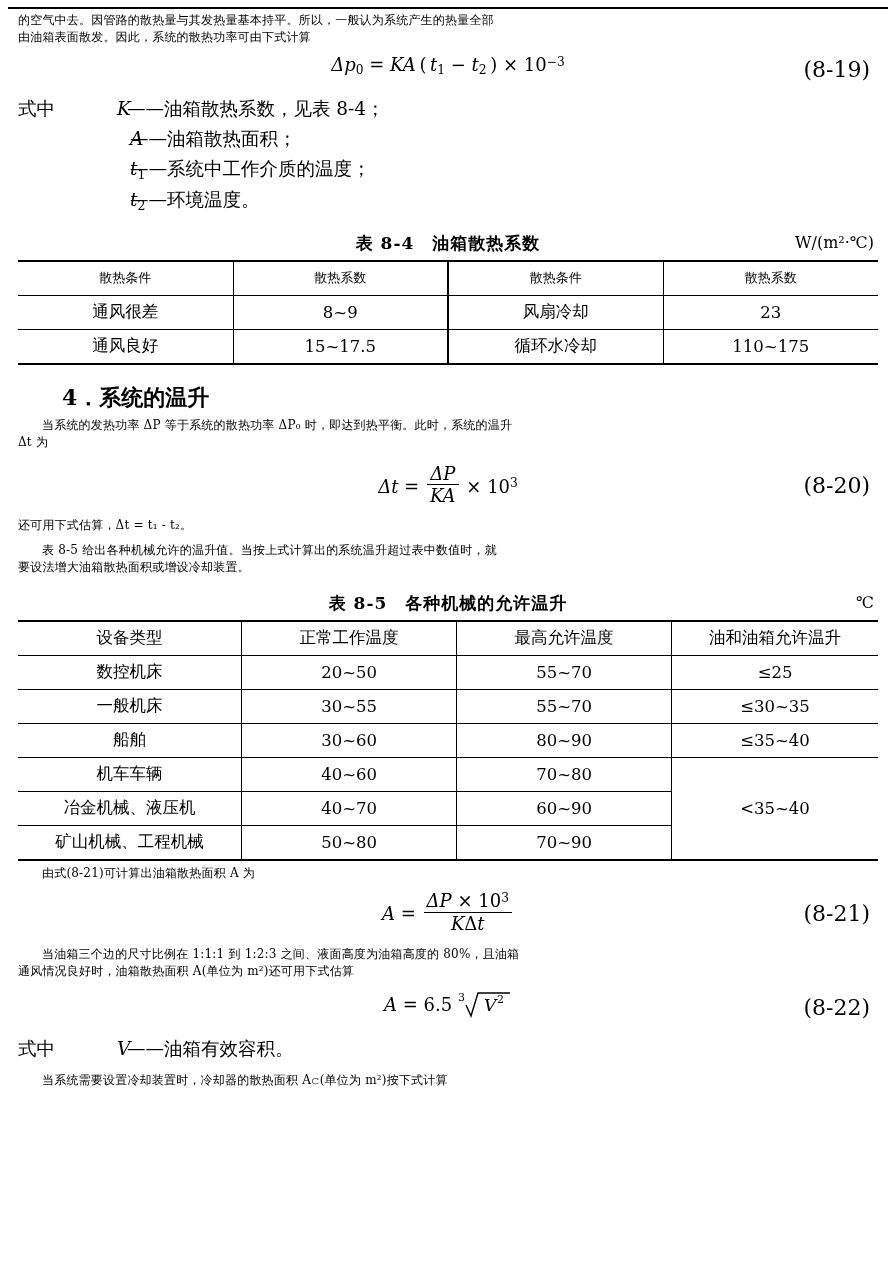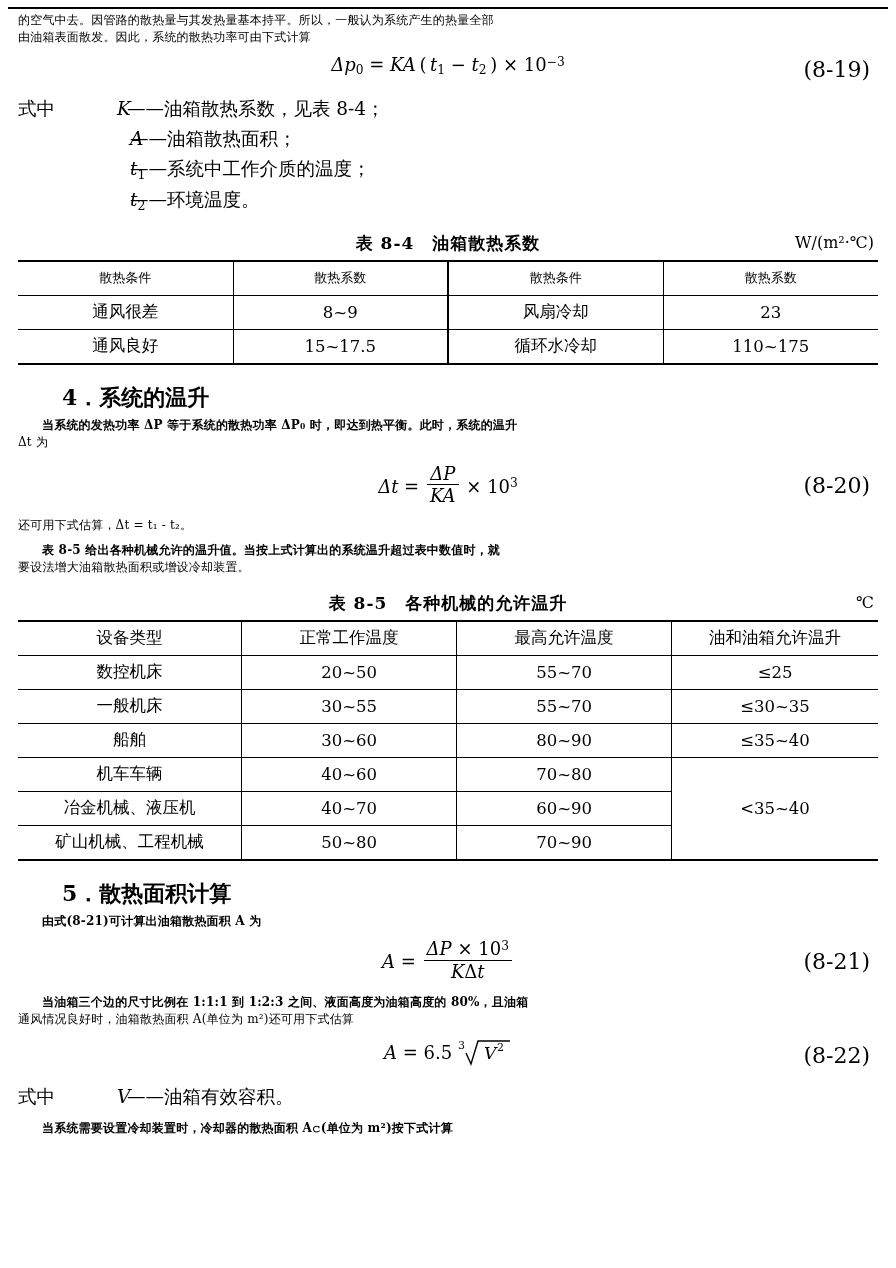--- a/index.html
+++ b/index.html
@@ -37,21 +37,20 @@
     top: 12px;
   }
   p {
     margin: 0;
     font-size: 12px;
     line-height: 1.42;
     letter-spacing: 0.2px;
   }
   .indent2 {
     text-indent: 2em;
-    font-weight: bold;
   }
   .body-line {
     white-space: nowrap;
   }
   
   .formula-row {
     position: relative;
     margin: 8px 0 6px 0;
     height: 34px;
   }
@@ -309,21 +308,20 @@
         </tr>
         <tr>
           <td class="first">矿山机械、工程机械</td>
           <td>50~80</td>
           <td>70~90</td>
         </tr>
       </tbody>
         </table>
     </div>
 
-    <div class="sec-head">5．散热面积计算</div>
     <p class="indent2 body-line para">由式(8-21)可计算出油箱散热面积 A 为</p>
 
     <div class="formula-row" style="height:50px;margin-top:8px;">
       <div class="formula-center">
         <span class="it">A</span> =
         <span class="frac">
           <span class="num"><span class="it">ΔP</span> × 10<sup>3</sup></span>
           <span class="den"><span class="it">K</span>Δ<span class="it">t</span></span>
         </span>
       </div>

